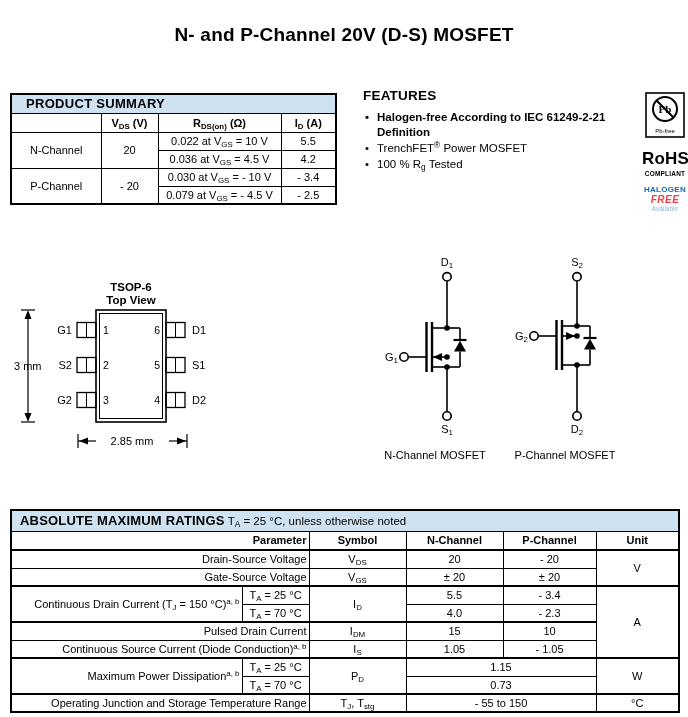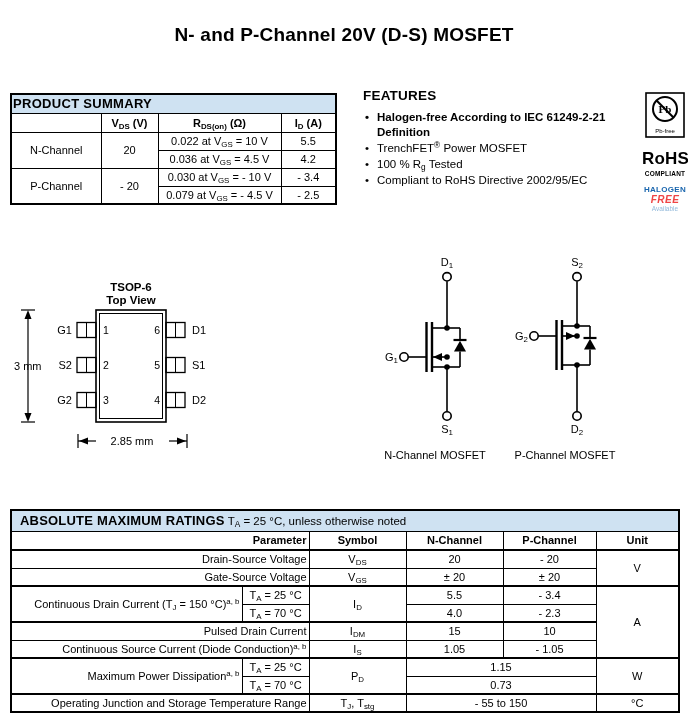--- a/index.html
+++ b/index.html
@@ -10,21 +10,21 @@
   sub { vertical-align:-0.25em; }
   sup { vertical-align:0.45em; }
 
   .title { position:absolute; top:24px; left:0; width:100%; text-align:center;
            font-size:19px; font-weight:bold; letter-spacing:0.2px; }
 
   
   table { border-collapse:collapse; table-layout:fixed; }
   .ps { position:absolute; left:10px; top:93px; width:325px; border:2px solid #000; }
   .ps td { border:1px solid #000; font-size:11px; text-align:center; height:18px; padding:0 2px; vertical-align:middle; }
-  .ps tr.band td { background:#cfe2f2; height:19px; text-align:left; padding-left:1px;
+  .ps tr.band td { background:#cfe2f2; height:19px; text-align:left; padding-left:14px;
                    font-size:13px; font-weight:bold; letter-spacing:0.3px; }
   .ps tr.colhead td { font-weight:bold; height:19px; }
 
   .amr { position:absolute; left:10px; top:509px; width:668px; border:2px solid #000;padding-left:42px; }
   .amr td { border:1px solid #000; font-size:11px; text-align:center; height:18px; padding:0 2px; vertical-align:middle; }
   .amr tr.band td { background:#cfe2f2; height:21px; text-align:left; padding-left:8px; }
   .amr tr.band .band-bold { font-size:13px; font-weight:bold; letter-spacing:0.2px; }
   .amr tr.band .band-cond { font-size:11.5px; }
   .amr tr.colhead td { font-weight:bold; height:19px; border-bottom:2px solid #000; }
   .amr td.param { text-align:right; padding-left:8px; }
@@ -108,21 +108,20 @@
     </tr>
   </tbody>
     </table>
 
   <div class="features">
     <h2>FEATURES</h2>
     <ul>
       <li class="bold">Halogen-free According to IEC 61249-2-21 Definition</li>
       <li>TrenchFET<sup>®</sup> Power MOSFET</li>
       <li>100 % R<sub>g</sub> Tested</li>
-      <li>Compliant to RoHS Directive 2002/95/EC</li>
     </ul>
   </div>
 
   <div class="badges">
     <svg width="40" height="46" viewBox="0 0 40 46">
       <rect x="1" y="1" width="38" height="44" fill="none" stroke="#000" stroke-width="1.6"></rect>
       <circle cx="20" cy="17" r="12" fill="none" stroke="#000" stroke-width="2"></circle>
       <line x1="11.3" y1="8.3" x2="28.7" y2="25.7" stroke="#000" stroke-width="2"></line>
       <text x="20" y="21" text-anchor="middle" font-size="11" font-weight="bold" font-family="Liberation Serif, serif">Pb</text>
       <text x="20" y="41" text-anchor="middle" font-size="6" font-family="Liberation Sans, sans-serif">Pb-free</text>

